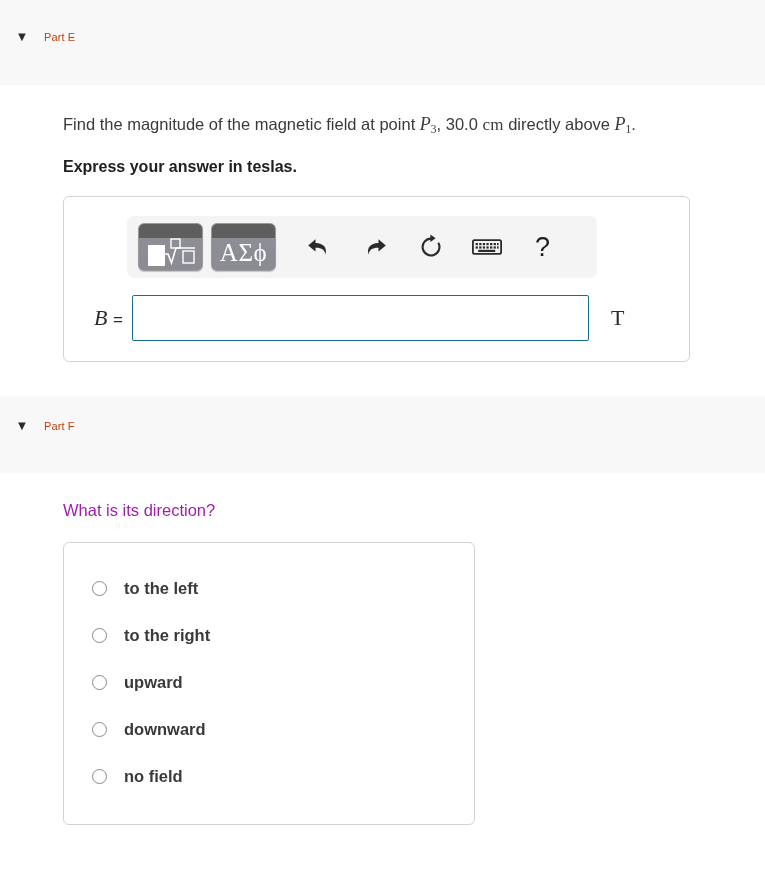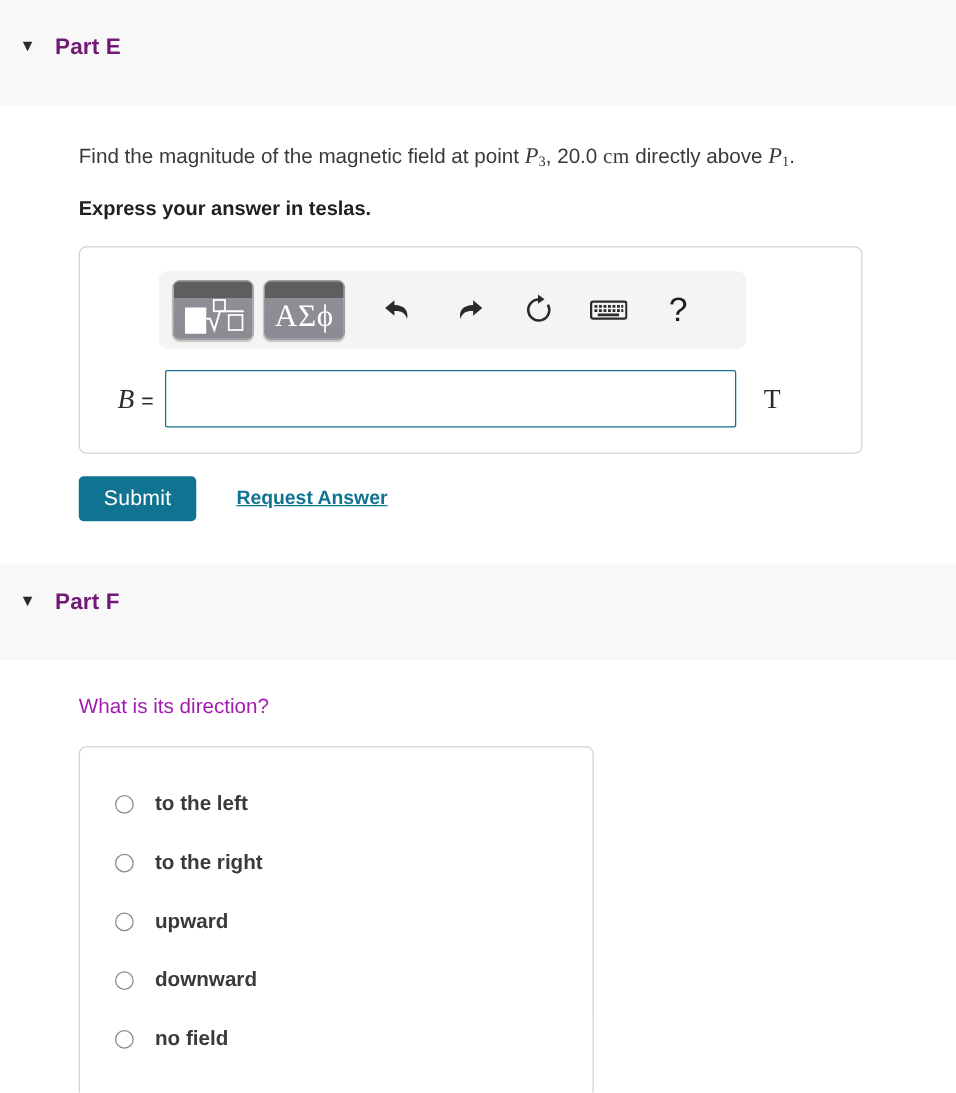--- a/index.html
+++ b/index.html
@@ -32,23 +32,23 @@
   .collapse-caret {
     width: 44px;
     text-align: center;
     font-size: 13px;
     line-height: 16px;
     color: #2b2b2b;
     cursor: pointer;
     user-select: none;
   }
   .part-title {
-    font-size: 18px;
-    font-weight: bold;
-    color: #701a75;
+    font-size: 11px;
+    font-weight: normal;
+    color: #c2410c;
     letter-spacing: 0.1px;
     line-height: 17px;
   }
 
   
   .part-body {
     padding-left: 63px;
     padding-right: 16px;
   }
   .question-text {
@@ -279,21 +279,21 @@
 <body>
 
 <div class="part-header">
   <div class="collapse-caret">▼</div>
   <div class="part-title">Part E</div>
 </div>
 
 <div class="part-body">
 
   <div class="question-text">
-    <span>Find the magnitude of the magnetic field at point </span><span class="mathvar"><span>P</span><sub>3</sub></span><span>, 20.0 </span><span class="mathup">cm</span><span> directly above </span><span class="mathvar"><span>P</span><sub>1</sub></span><span>.</span>
+    <span>Find the magnitude of the magnetic field at point </span><span class="mathvar"><span>P</span><sub>3</sub></span><span>, 30.0 </span><span class="mathup">cm</span><span> directly above </span><span class="mathvar"><span>P</span><sub>1</sub></span><span>.</span>
   </div>
 
   <div class="instruction-text">Express your answer in teslas.</div>
 
   <div class="answer-box">
 
     <div class="math-toolbar">
 
       <div class="tool-btn">
         <div class="tmpl-white-box"></div>
@@ -353,24 +353,20 @@
       <div class="icon-btn help">?</div>
     </div>
 
     <div class="input-row">
       <div class="b-label"><i>B</i> <span class="eq">=</span></div>
       <input class="answer-input" type="text" placeholder="" style="">
       <div class="unit-label">T</div>
     </div>
   </div>
 
-  <div class="actions">
-    <button class="submit-button">Submit</button>
-    <a class="request-answer" href="#">Request Answer</a>
-  </div>
 </div>
 
 <div style="height:34px"></div>
 
 <div class="part-header partf">
   <div class="collapse-caret">▼</div>
   <div class="part-title">Part F</div>
 </div>
 
 <div class="part-body">

